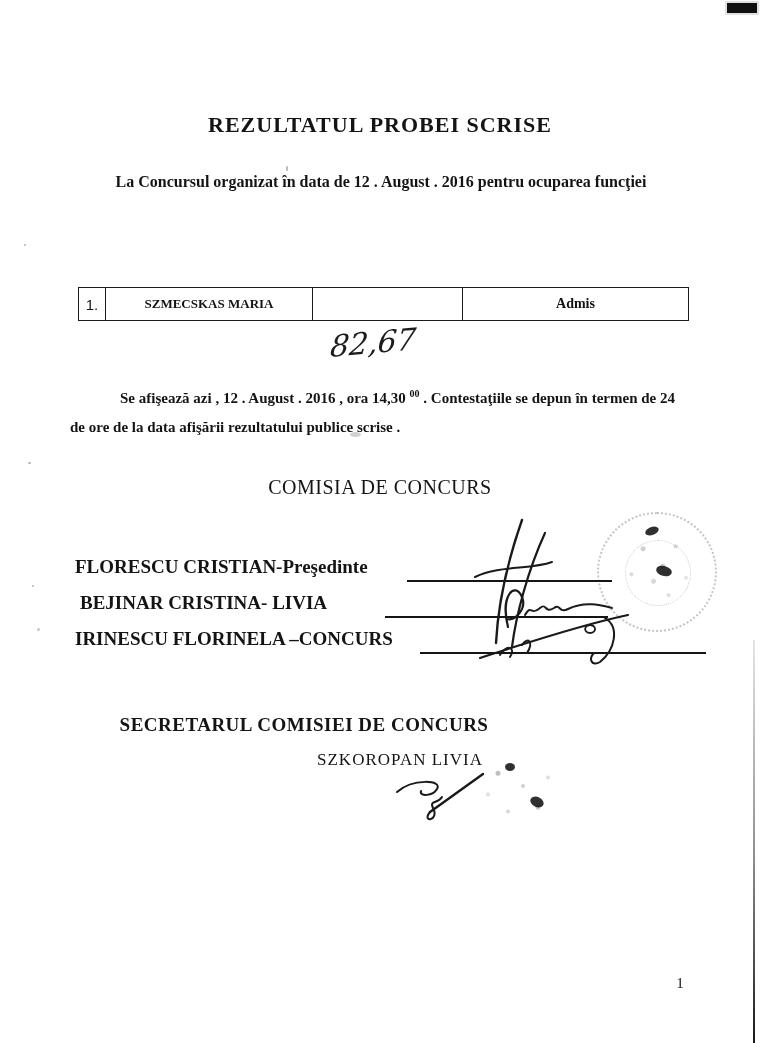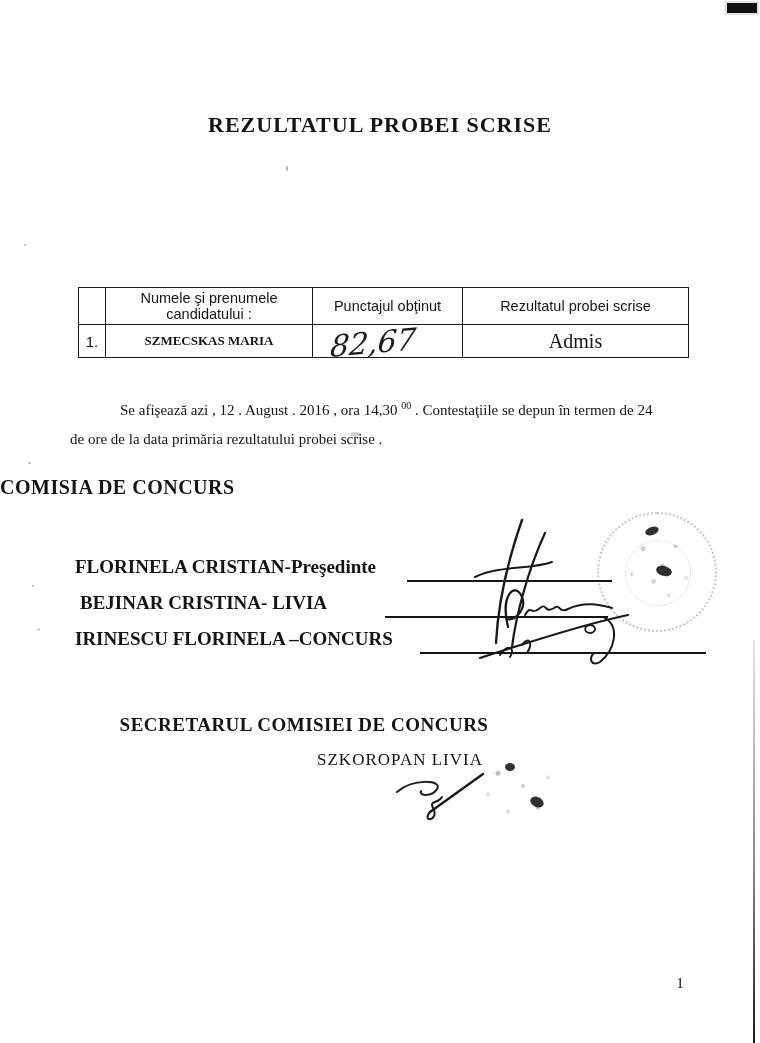--- a/index.html
+++ b/index.html
@@ -34,28 +34,28 @@
   }
   table.results th{
     font-family:"Liberation Sans", sans-serif;
     font-weight:normal;font-size:14.5px;line-height:16px;height:34px;
   }
   td.cell-index{
     font-family:"Liberation Sans", sans-serif;
     font-size:15px;text-align:left;padding-left:5px;vertical-align:top;
   }
   td.cell-name{font-size:13px;font-weight:bold;}
-  td.cell-result{font-size:20px;font-weight:normal;}
+  td.cell-result{font-size:14px;font-weight:bold;}
   tr.data-row td{height:30px;}
   
-  .notice-line{white-space:nowrap;font-size:15px;font-weight:normal;margin-top:12px;}
+  .notice-line{white-space:nowrap;font-size:15px;font-weight:bold;}
   .notice-line sup{font-size:10px;vertical-align:super;}
   .comisia{
-    top:476px;left:0;width:760px;text-align:left;
-    font-size:20px;font-weight:bold;letter-spacing:.5px;
+    top:476px;left:0;width:760px;text-align:center;
+    font-size:20px;font-weight:normal;letter-spacing:.5px;
   }
   .member{white-space:nowrap;font-size:19px;font-weight:bold;}
   .sig-line{background:#151515;height:2px;}
   .secretar-heading{
     top:714px;left:0;width:608px;text-align:center;
     font-size:19px;font-weight:bold;letter-spacing:.5px;
   }
   .secretar-name{
     top:750px;left:20px;width:760px;text-align:center;
     font-size:17px;letter-spacing:1px;
@@ -107,55 +107,50 @@
 <div class="abs speck" style="top:244px;left:24px;width:2px;height:2px;"></div>
 <div class="abs speck" style="top:462px;left:28px;width:3px;height:2px;"></div>
 <div class="abs speck" style="top:585px;left:32px;width:2px;height:2px;"></div>
 <div class="abs speck" style="top:628px;left:37px;width:3px;height:3px;opacity:.7;"></div>
 <div class="abs speck" style="top:166px;left:286px;width:2px;height:5px;opacity:.9;border-radius:1px;"></div>
 <div class="abs speck" style="top:432px;left:350px;width:11px;height:5px;opacity:.6;border-radius:50%;"></div>
 
 <div class="abs doc-title">REZULTATUL PROBEI SCRISE</div>
 
 <div class="abs intro">
+  <div>La Concursul organizat în data de 12 . August  . 2016 pentru ocuparea funcţiei</div>
 </div>
 
 <table class="results">
   <colgroup>
       <col style="width:27px">
       <col style="width:207px">
       <col style="width:150px">
       <col style="width:226px">
     </colgroup>
   <tbody>
-      <tr>
-    <th></th>
-    <th>Numele şi prenumele candidatului :</th>
-    <th>Punctajul obţinut</th>
-    <th>Rezultatul probei scrise</th>
-  </tr>
   <tr class="data-row">
     <td class="cell-index">1.</td>
     <td class="cell-name">SZMECSKAS MARIA</td>
     <td></td>
     <td class="cell-result">Admis</td>
   </tr>
 </tbody>
   </table>
 
 <svg class="abs" style="top:316px;left:325px;" width="130" height="52" viewBox="0 0 130 52">
   <text class="score-text" x="10" y="36" transform="rotate(-5 60 30) skewX(-10)">82,67</text>
 </svg>
 
 <div class="abs notice-line" style="top:388px;left:120px;"><span>Se afişează azi , 12 . August  . 2016 , ora 14,30 </span><sup>00</sup><span> . Contestaţiile se depun în termen de 24</span></div>
-<div class="abs notice-line" style="top:419px;left:70px;">de ore de la data primăria rezultatului probei scrise .</div>
+<div class="abs notice-line" style="top:419px;left:70px;">de ore de la data afişării rezultatului publice scrise .</div>
 
 <div class="abs comisia">COMISIA DE CONCURS</div>
 
-<div class="abs member" style="top:556px;left:75px;">FLORINELA CRISTIAN-Preşedinte</div>
+<div class="abs member" style="top:556px;left:75px;">FLORESCU CRISTIAN-Preşedinte</div>
 <div class="abs member" style="top:592px;left:80px;">BEJINAR CRISTINA- LIVIA</div>
 <div class="abs member" style="top:628px;left:75px;">IRINESCU FLORINELA –CONCURS</div>
 
 <div class="abs sig-line" style="top:580px;left:407px;width:205px;"></div>
 <div class="abs sig-line" style="top:616px;left:385px;width:223px;"></div>
 <div class="abs sig-line" style="top:652px;left:420px;width:286px;"></div>
 
 <svg class="abs" style="top:515px;left:380px;" width="340" height="165" viewBox="0 0 340 165">
 
   <path d="M142,5 C128,45 118,90 116,128" stroke-width="2.4"></path>

